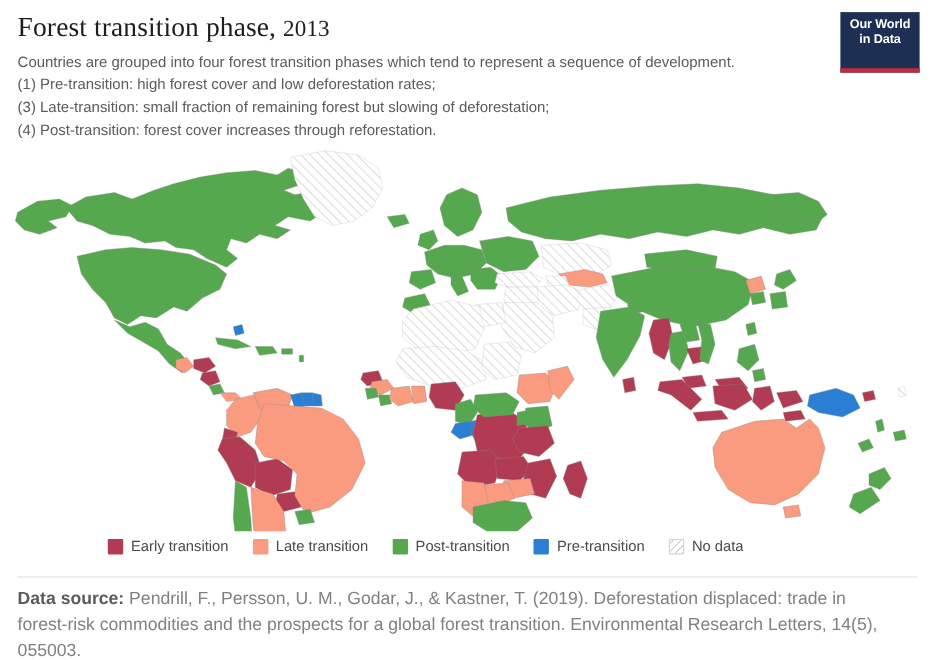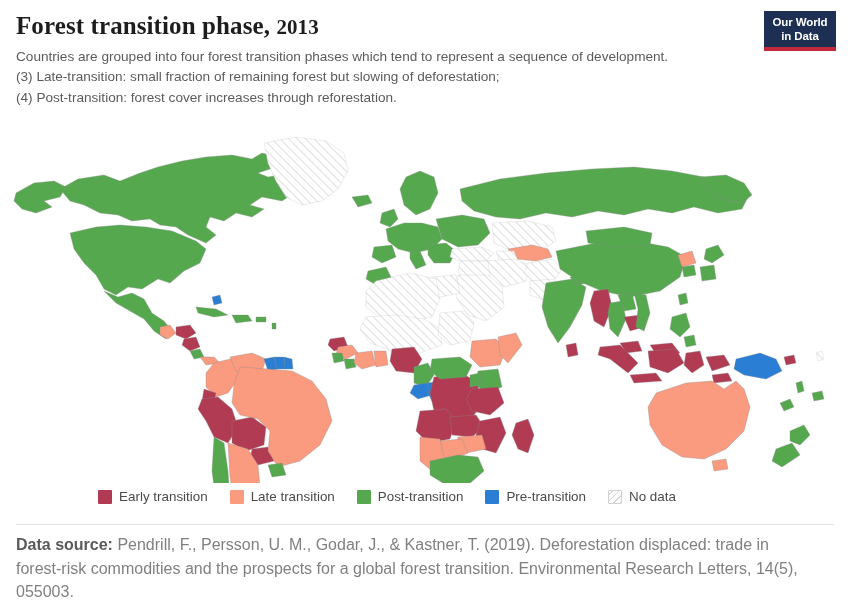--- a/index.html
+++ b/index.html
@@ -20,21 +20,21 @@
   #header {
     position: absolute;
     left: 0; top: 0;
     width: 850px;
     padding: 12px 16px 0 16px;
     box-sizing: border-box;
   }
   #title {
     font-family: "Liberation Serif", serif;
     font-size: 25px;
-    font-weight: 700;
+    font-weight: 400;
     color: #1d1d1d;
     letter-spacing: .1px;
     line-height: 1.15;
     margin: 0 0 6px 0;
   }
   #title .year { font-size: 21px; }
 
   #subtitle {
     font-size: 13.6px;
     line-height: 1.52;
@@ -45,21 +45,21 @@
 
   
   #owid-logo {
     position: absolute;
     right: 14px;
     top: 11px;
     width: 72px;
     background: #1d2f52;
     border-bottom: 4px solid #c0293b;
     text-align: center;
-    padding: 5px 2px 4px 2px;
+    padding: 5px 2px 19px 2px;
     box-sizing: border-box;
   }
   #owid-logo span {
     display: block;
     color: #ffffff;
     font-family: "Liberation Sans", sans-serif;
     font-weight: 700;
     font-size: 11.5px;
     line-height: 1.18;
     letter-spacing: -.1px;
@@ -140,20 +140,21 @@
 </head>
 <body>
 
 <div id="header">
   <div id="title">
     <span>Forest transition phase,</span>
     <span class="year">2013</span>
   </div>
   <div id="subtitle">
     <div>Countries are grouped into four forest transition phases which tend to represent a sequence of development.</div>
+    <div>(1) Pre-transition: high forest cover and low deforestation rates;</div>
     <div>(3) Late-transition: small fraction of remaining forest but slowing of deforestation;</div>
     <div>(4) Post-transition: forest cover increases through reforestation.</div>
   </div>
 </div>
 
 <div id="owid-logo">
   <span>Our World</span>
   <span>in Data</span>
 </div>
 

